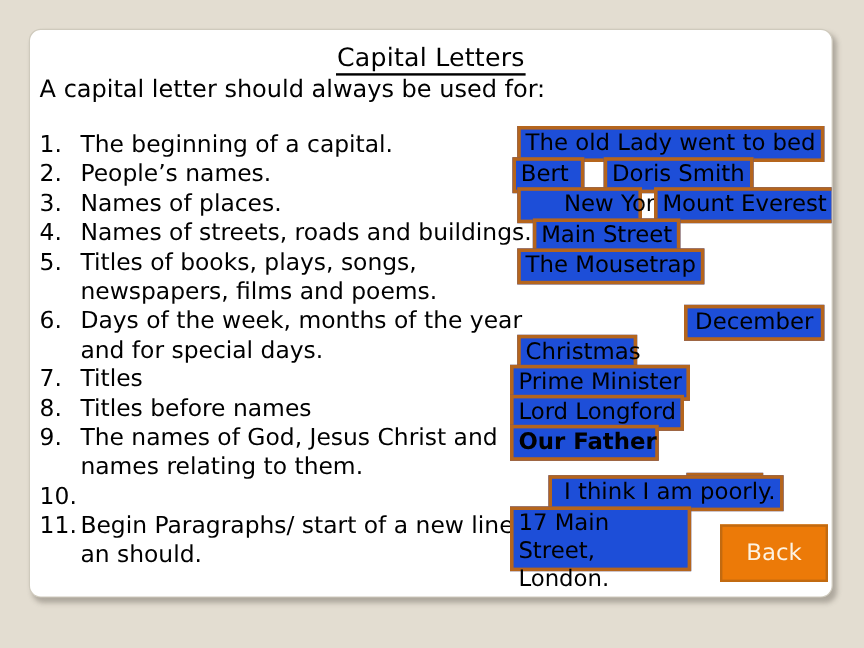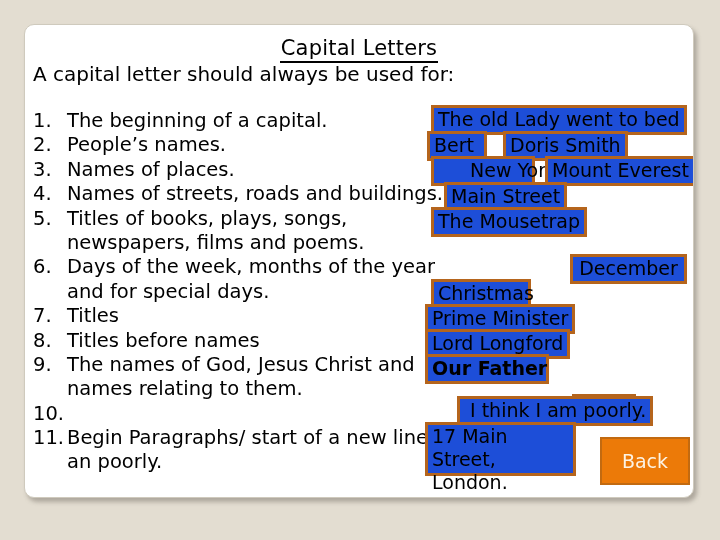--- a/index.html
+++ b/index.html
@@ -174,21 +174,21 @@
     </div>
     <div class="li">
       <span class="num">10.</span>
     </div>
     <div class="li">
       <span class="num">11.</span>
       <span class="txt">Begin Paragraphs/ start of a new line of</span>
     </div>
     <div class="li cont">
       <span class="num"></span>
-      <span class="txt">an poorly.</span>
+      <span class="txt">an should.</span>
     </div>
   </div>
 
   <div class="exbox" style="left:406px; top:80px;">The old Lady went to bed</div>
 
   <div class="exbox" style="left:402px; top:106px; width:60px;">Bert</div>
 
   <div class="exbox" style="left:478px; top:106px;">Doris Smith</div>
 
   <div class="exbox" style="left:406px; top:131px; width:104px;padding-left:36px;">New York</div>

